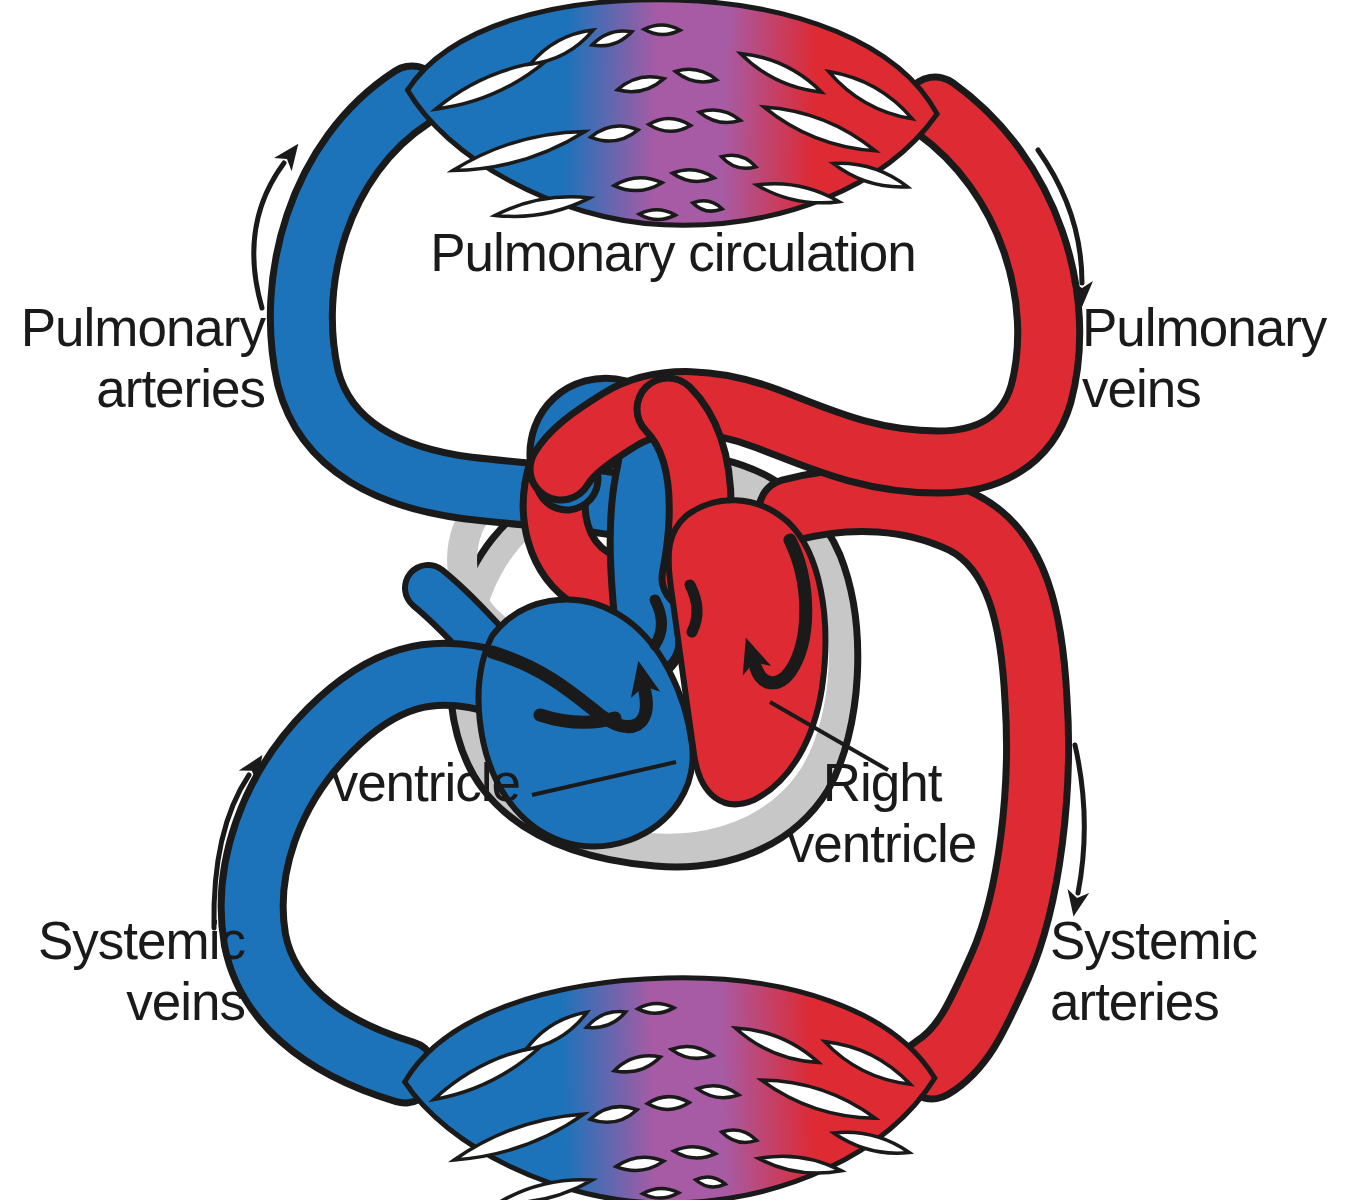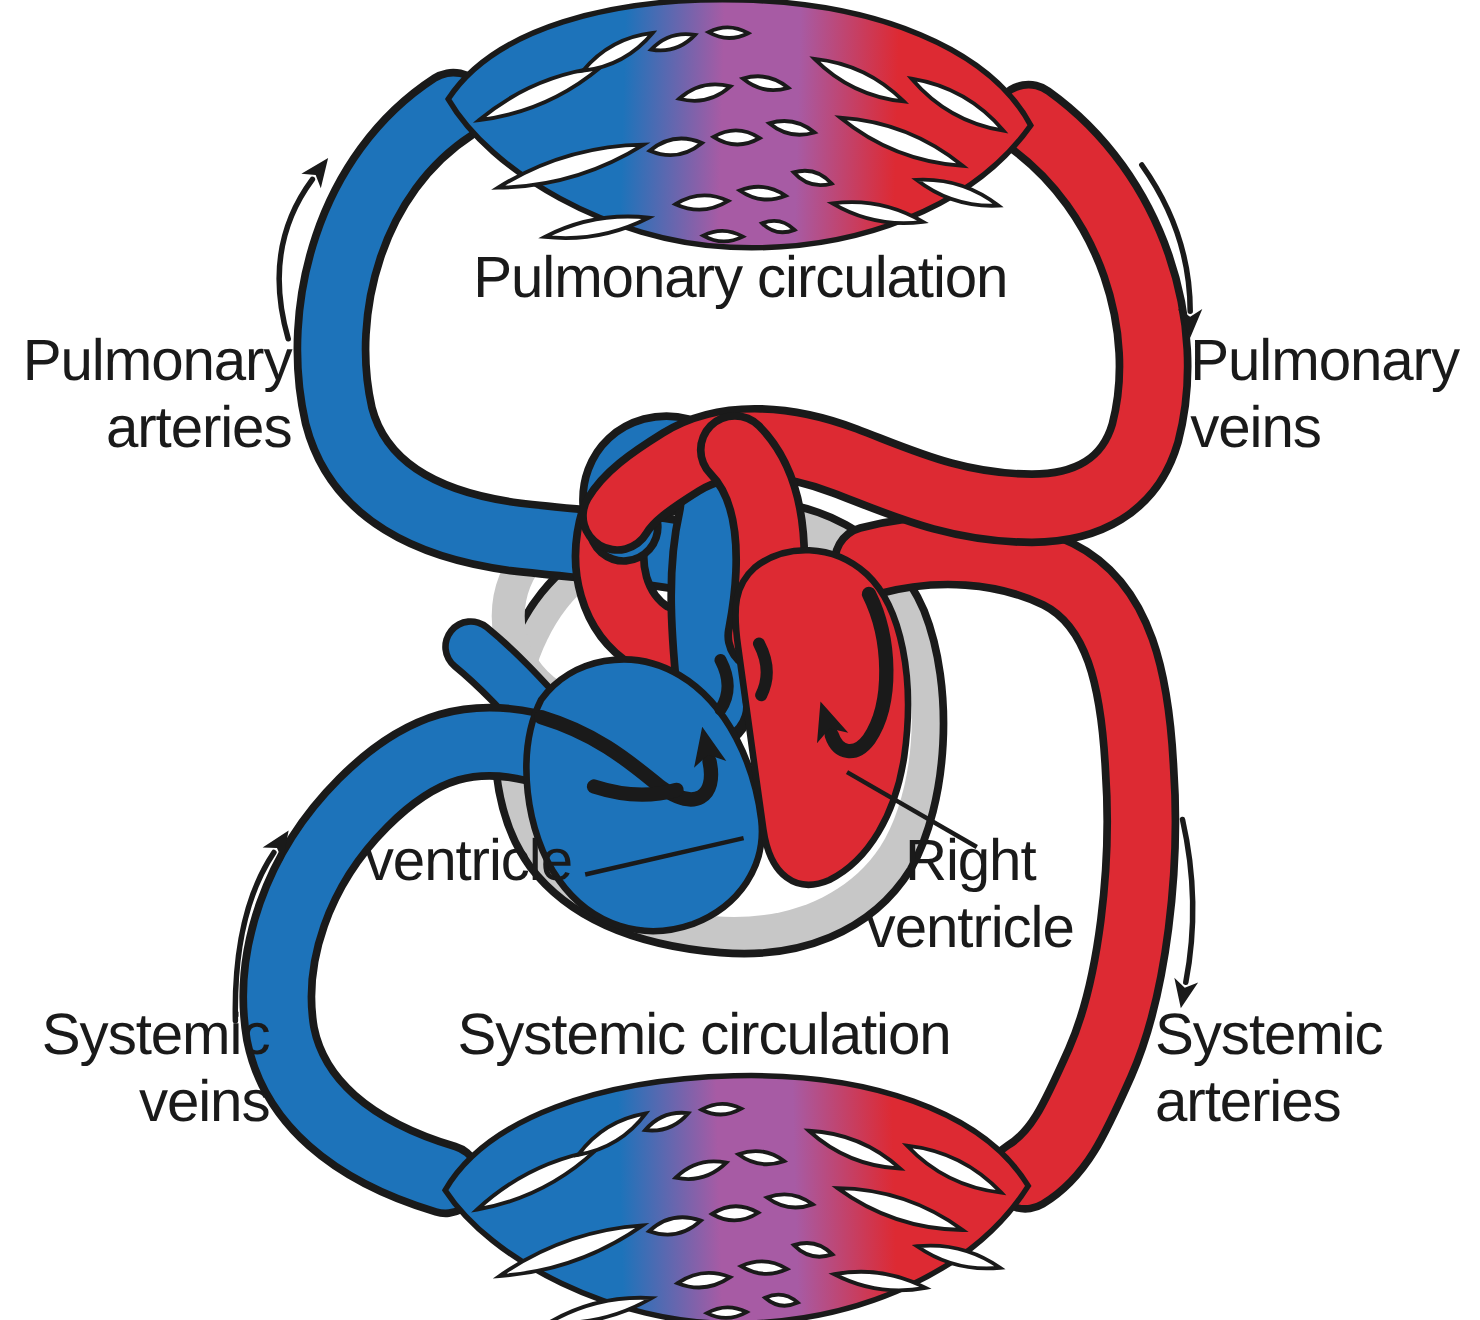--- a/index.html
+++ b/index.html
@@ -158,21 +158,20 @@
   </g>
 
   <g>
     <line class="leader" x1="532" y1="795" x2="676" y2="762"></line>
     <line class="leader" x1="770" y1="702" x2="888" y2="770"></line>
   </g>
 </svg>
 
 <div class="lbl center" style="left:673px;top:222px">Pulmonary circulation</div>
 
-<div class="lbl center" style="left:640px;top:910px">Systemic circulation</div>
 
 <div class="lbl right" style="right:1080px;top:297px">
   <div>Pulmonary</div>
   <div>arteries</div>
 </div>
 
 <div class="lbl" style="left:1082px;top:297px">
   <div>Pulmonary</div>
   <div>veins</div>
 </div>

